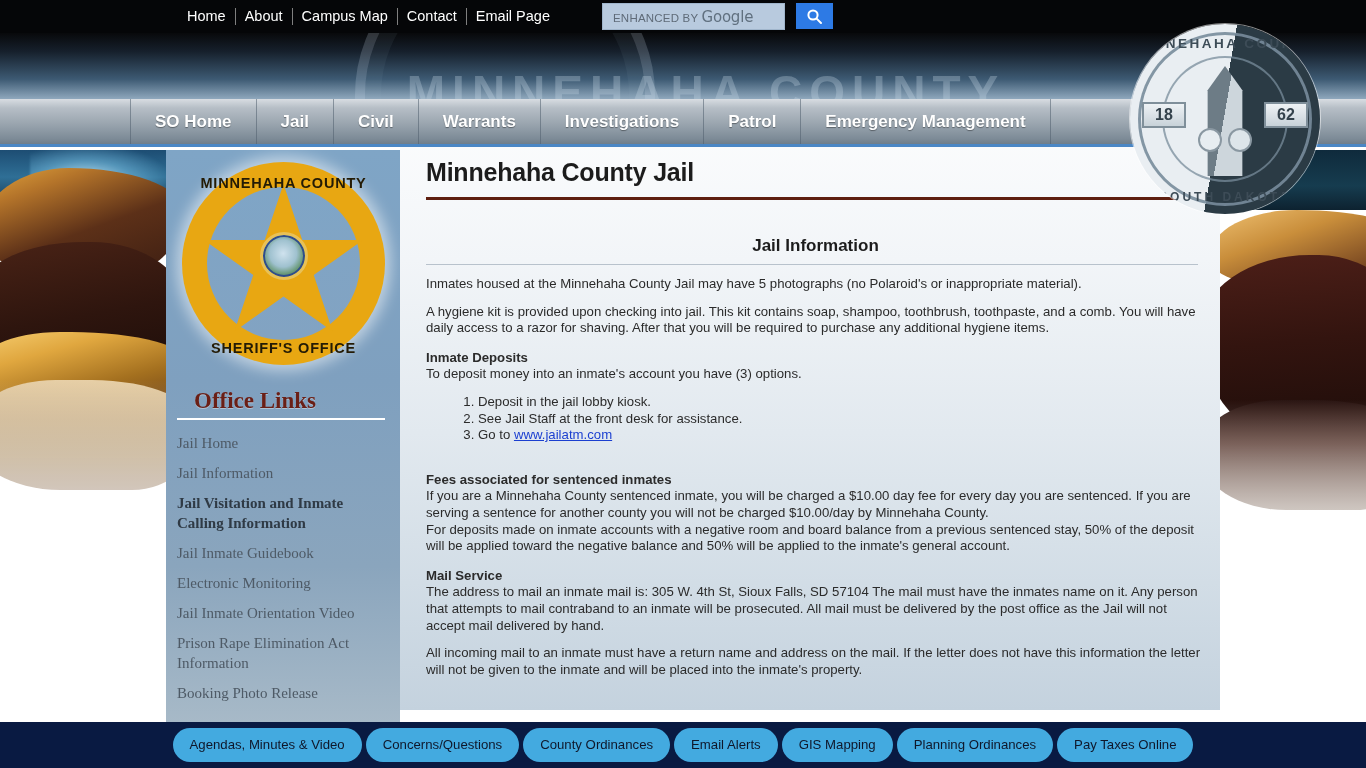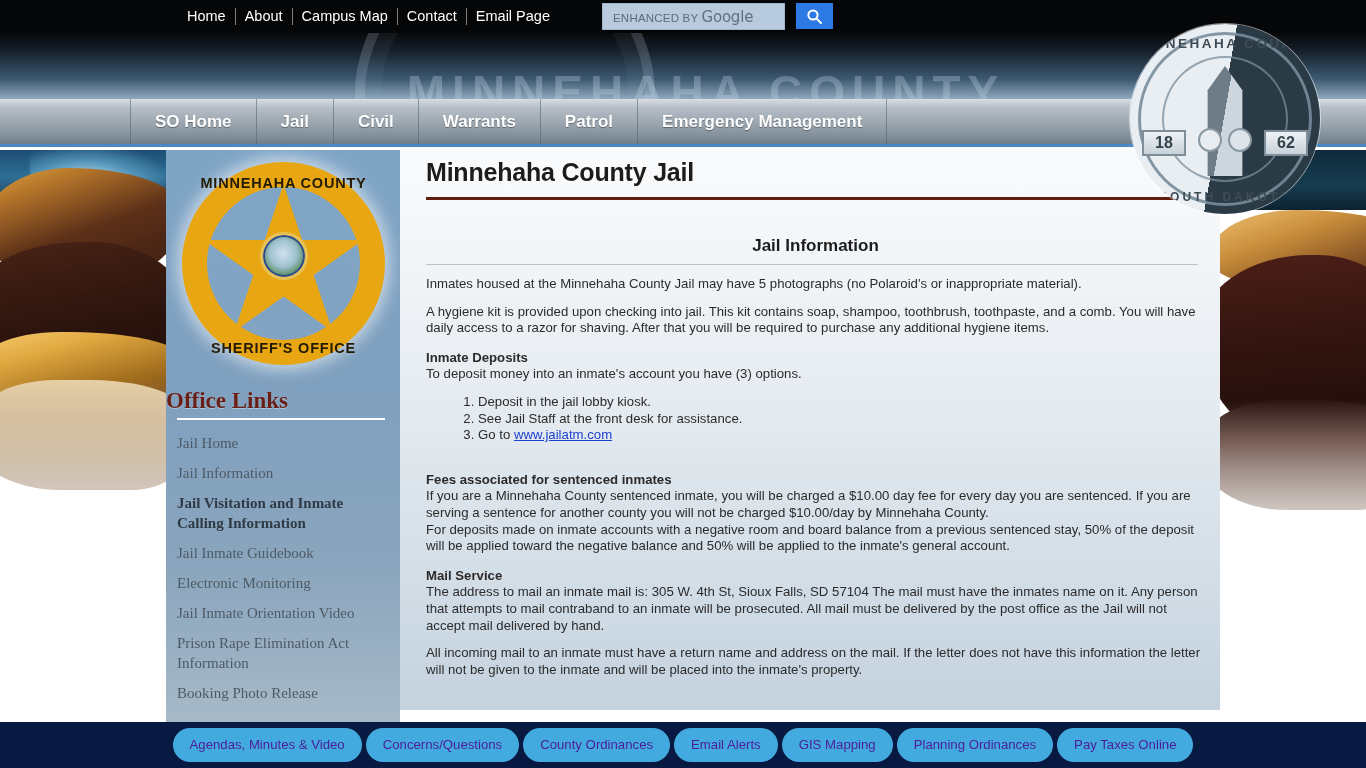--- a/index.html
+++ b/index.html
@@ -192,21 +192,21 @@
   .seal .court {
     position: absolute; left: 64px; top: 42px; width: 62px; height: 110px;
     background: linear-gradient(100deg,#6d7c86 0%,#6d7c86 48%,#cdd6dc 48%,#cdd6dc 100%);
     clip-path: polygon(50% 0%, 78% 22%, 78% 100%, 22% 100%, 22% 22%);
   }
   .seal .yrbox {
     position: absolute; top: 78px; width: 44px; height: 26px;
     background: linear-gradient(180deg,#eef2f5,#c8d2d9);
     border: 2px solid #7f8f9a;
     display: flex; align-items: center; justify-content: center;
-    font-size: 16px; font-weight: bold; color: #34424c; margin-top: 28px;
+    font-size: 16px; font-weight: bold; color: #34424c;
   }
   .seal .yr-l { left: 12px; }
   .seal .yr-r { right: 12px; }
   .seal .clock {
     position: absolute; top: 104px; width: 24px; height: 24px;
     border-radius: 50%; background: #e7edf1; border: 2px solid #8a98a2;
   }
   .seal .clock.a { left: 68px; }
   .seal .clock.b { left: 98px; background:#dde5ea; }
 
@@ -246,21 +246,21 @@
   }
   .badge .seal-sd {
     position: absolute; left: 78px; top: 70px; width: 48px; height: 48px;
     border-radius: 50%;
     background: radial-gradient(circle at 48% 44%, #cfe2ee 0%, #9fc1cf 42%, #6d9c7e 62%, #3f6f4d 82%, #1d4f8f 100%);
     border: 3px solid #e8c157;
     box-shadow: inset 0 0 0 2px #2f4c8c;
   }
 
   .office-links-title {
-    position: absolute; left: 0; top: 238px;
+    position: absolute; left: 28px; top: 238px;
     font-family: "Liberation Serif", serif;
     font-size: 23px; font-weight: bold; color: #6a1f16;
     text-shadow: 0 1px 0 rgba(255,255,255,.35);
   }
   .office-links-rule {
     position: absolute; left: 11px; top: 268px; width: 208px; height: 2px;
     background: #ffffff;
   }
   .links {
     position: absolute; left: 11px; top: 278px; width: 214px;
@@ -314,21 +314,21 @@
   
   .footer {
     position: absolute; left: 0; bottom: 0; width: 1366px; height: 46px;
     background: #091a42;
     z-index: 40;
     display: flex; align-items: center; justify-content: center;
     gap: 4px;
   }
   .footer .fbtn {
     background: #43aae0;
-    color: #4c1d95;
+    color: #0f172a;
     font-size: 13.2px;
     border-radius: 22px;
     padding: 10px 17px;
     white-space: nowrap;
     text-decoration: none;
     line-height: 14px;
     cursor: pointer;
   }
 </style>
 </head>
@@ -391,20 +391,21 @@
       </button>
     </div>
   </div>
 
   <nav class="mainnav" id="mainnav">
     <div class="spacer-l"></div>
   <a href="#" class="navitem">SO Home</a>
       <a href="#" class="navitem">Jail</a>
       <a href="#" class="navitem">Civil</a>
       <a href="#" class="navitem">Warrants</a>
+      <a href="#" class="navitem">Investigations</a>
       <a href="#" class="navitem">Patrol</a>
       <a href="#" class="navitem">Emergency Management</a>
     </nav>
 
   <div class="seal">
     <div class="ring1"></div>
     <div class="ring2"></div>
     <div class="court"></div>
     <div class="seal-top">MINNEHAHA COUNTY</div>
     <div class="seal-bot">SOUTH DAKOTA</div>

